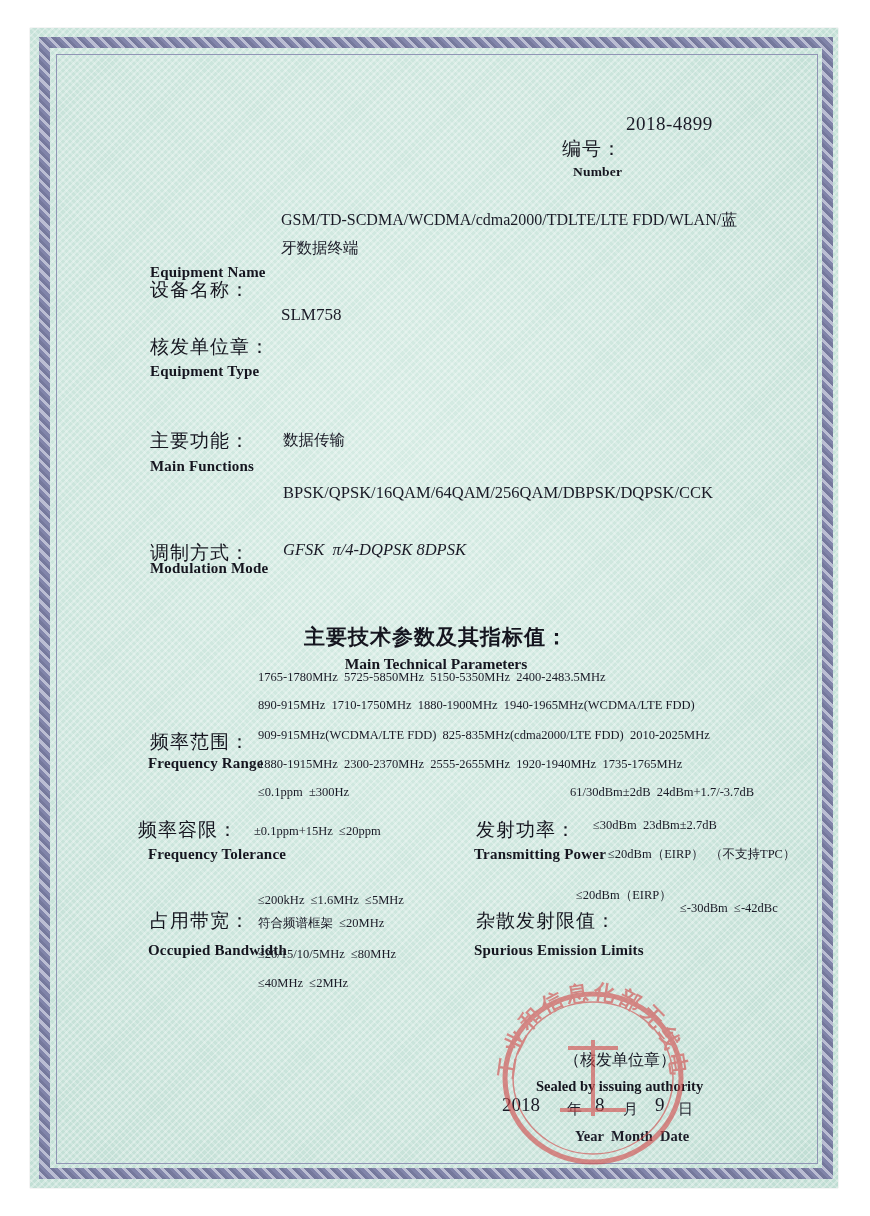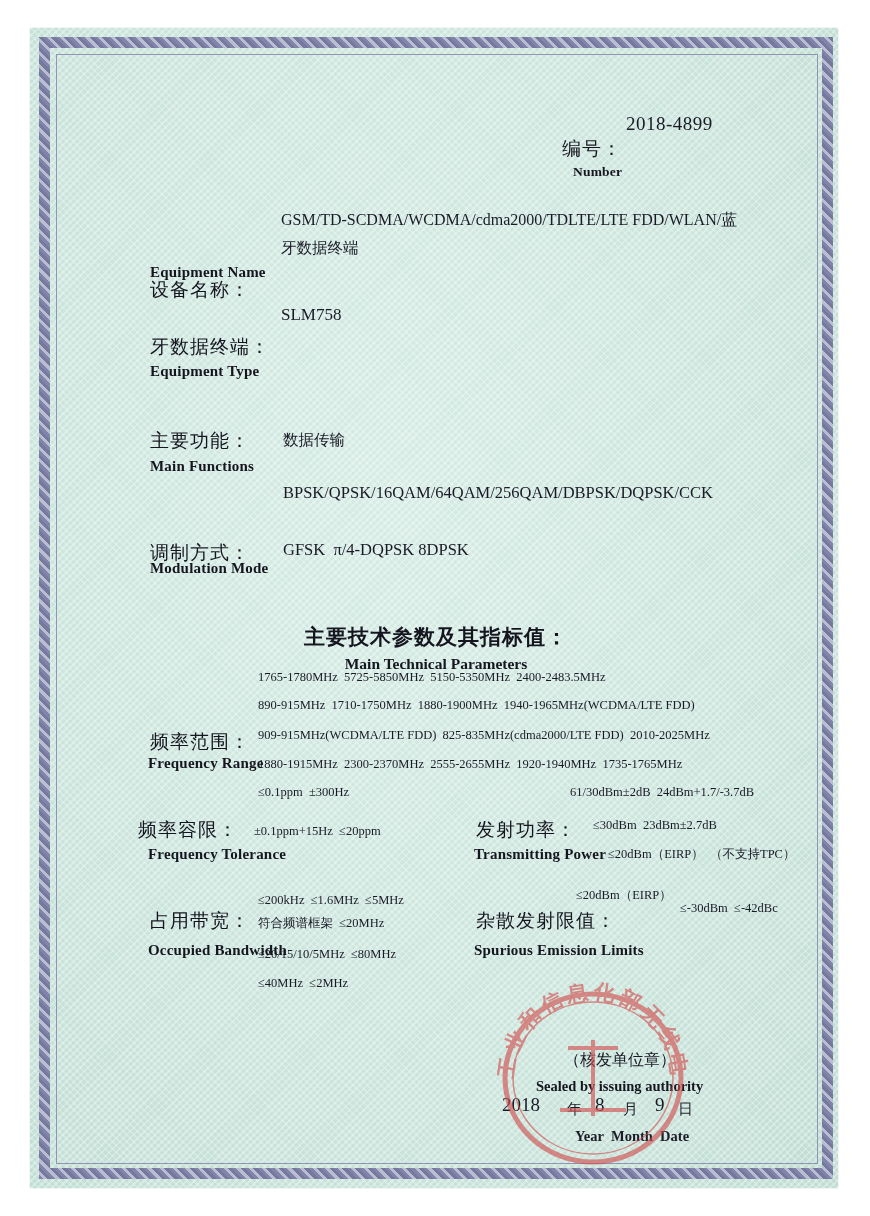--- a/index.html
+++ b/index.html
@@ -105,21 +105,21 @@
   
   #main-fn-label-cn { left: 120px; top: 400px; }
   #main-fn-label-en { left: 120px; top: 430px; }
   #main-fn-value { left: 253px; top: 402px; }
 
   
   #mod-label-cn { left: 120px; top: 512px; }
   #mod-label-en { left: 120px; top: 532px; }
   #mod-l1 { left: 253px; top: 455px; }
   #mod-l2 { left: 253px; top: 486px; }
-  #mod-l3 { left: 253px; top: 512px; }
+  #mod-l3 { left: 253px; top: 512px; font-style: italic; }
 
   
   #tech-title-cn {
     left: 0; top: 595px; width: 812px; text-align: center;
     font-family: "DejaVu Sans", sans-serif; font-weight: bold;
     font-size: 21px; color: #15151f; letter-spacing: 1px;
   }
   #tech-title-en {
     left: 0; top: 627px; width: 812px; text-align: center;
     font-family: "Liberation Serif", serif; font-weight: bold;
@@ -201,21 +201,21 @@
 
   <div class="txt value" id="number-value">2018-4899</div>
   <div class="txt label-cn" id="number-label-cn">编号：</div>
   <div class="txt label-en" id="number-label-en">Number</div>
 
   <div class="txt label-cn" id="eq-name-label-cn">设备名称：</div>
   <div class="txt label-en" id="eq-name-label-en">Equipment Name</div>
   <div class="txt value" id="eq-name-value">GSM/TD-SCDMA/WCDMA/cdma2000/TDLTE/LTE FDD/WLAN/蓝</div>
   <div class="txt" id="eq-name-value2">牙数据终端</div>
 
-  <div class="txt label-cn" id="eq-type-label-cn">牙数据终端：</div>
+  <div class="txt label-cn" id="eq-type-label-cn">核发单位章：</div>
   <div class="txt label-en" id="eq-type-label-en">Equipment Type</div>
   <div class="txt value" id="eq-type-value">SLM758</div>
 
   <div class="txt label-cn" id="main-fn-label-cn">主要功能：</div>
   <div class="txt label-en" id="main-fn-label-en">Main Functions</div>
   <div class="txt value-cn" id="main-fn-value">数据传输</div>
 
   <div class="txt label-cn" id="mod-label-cn">调制方式：</div>
   <div class="txt label-en" id="mod-label-en">Modulation Mode</div>
   <div class="txt value" id="mod-l1">BPSK/QPSK/16QAM/64QAM/256QAM/DBPSK/DQPSK/CCK</div>

